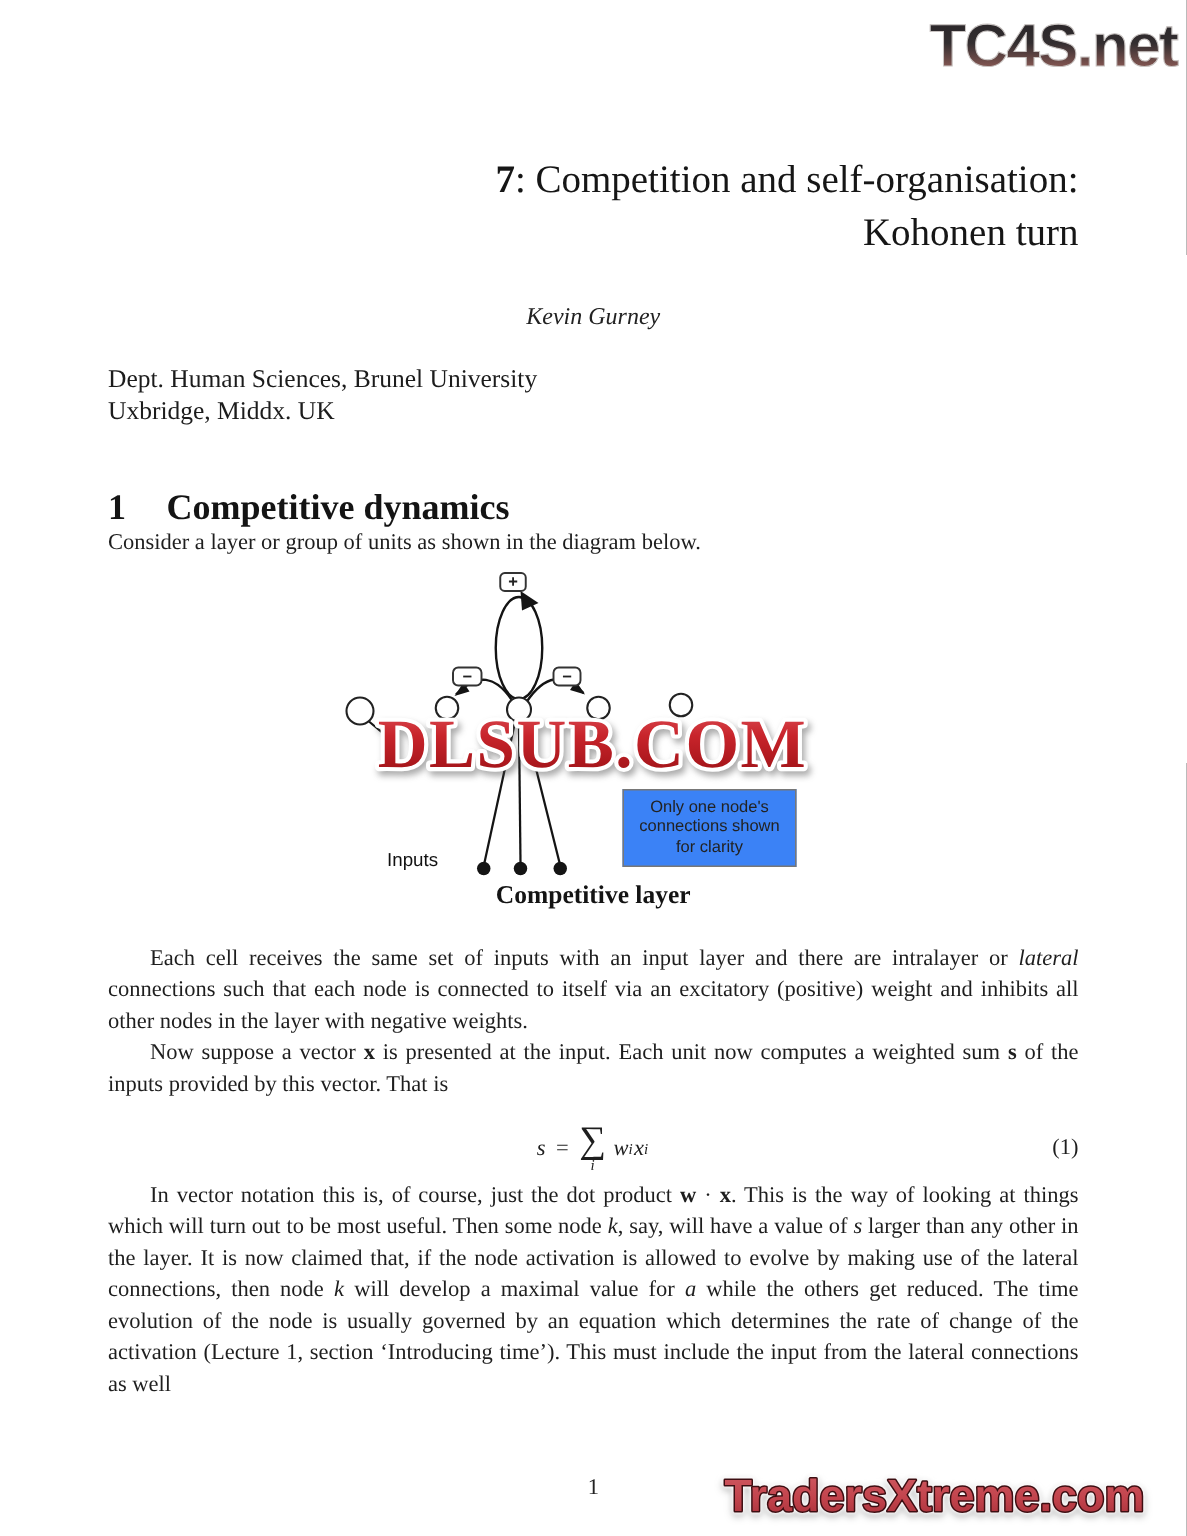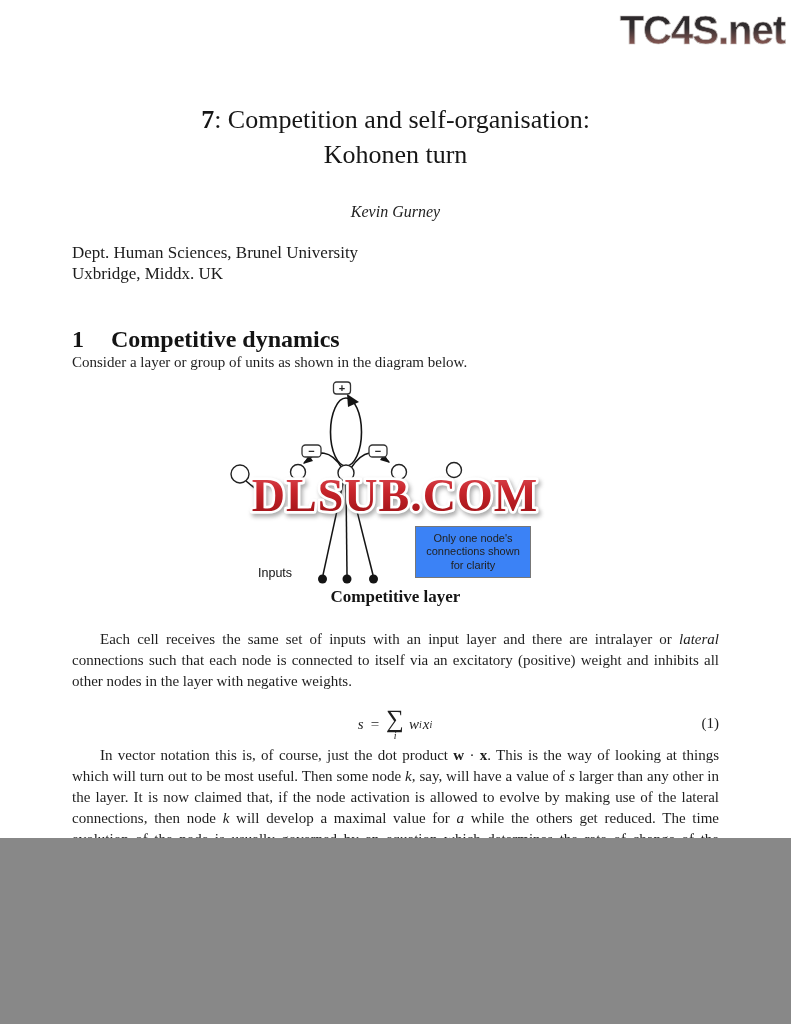--- a/index.html
+++ b/index.html
@@ -1,33 +1,33 @@
 <!DOCTYPE html>
 <html><head>
 <meta charset="utf-8">
 <style>
   html,body{margin:0;padding:0;background:#888;}
   .page{
     position:relative;
-    width:791px;height:838px;
+    width:791px;height:1024px;
     margin:0 auto;
     background:#ffffff;
     font-family:"Liberation Serif", serif;
     color:#1e1e1e;
     overflow:hidden;
   }
   .doc{position:absolute;left:72px;right:72px;top:0;bottom:0;}
 
   
   .wm-top{position:absolute;top:2px;right:2px;width:210px;height:54px;}
   .wm-bottom{position:absolute;top:977px;right:8px;width:320px;height:42px;}
   .wm-bottom svg text{filter:drop-shadow(0 0 1.5px rgba(255,255,255,.95)) drop-shadow(0 0 1px rgba(255,255,255,.9)) drop-shadow(0 2px 2px rgba(0,0,0,.25));}
 
   
-  .title-block{padding-top:102px;text-align:center;font-size:26px;line-height:35px;color:#161616;}
+  .title-block{padding-top:102px;text-align:right;font-size:26px;line-height:35px;color:#161616;}
   .title-number{font-weight:bold;}
   .author{margin-top:30px;text-align:center;font-style:italic;font-size:16px;line-height:20px;color:#222;}
   .affiliation{margin-top:20px;text-align:left;font-size:17px;line-height:21px;color:#1c1c1c;}
 
   
   .section-heading{margin-top:42px;font-size:24px;line-height:26px;font-weight:bold;color:#141414;}
   .section-number{display:inline-block;margin-right:27px;}
 
   
   .bodytext{font-size:15px;line-height:21px;text-align:justify;color:#1e1e1e;}
@@ -152,20 +152,21 @@
         <div>Only one node's</div>
         <div>connections shown</div>
         <div>for clarity</div>
       </div>
 
       <div class="fig-caption">Competitive layer</div>
     </div>
 
     <p class="bodytext para indent para-a"><span>Each cell receives the same set of inputs with an input layer and there are intralayer or </span><span class="it">lateral</span><span> connections such that each node is connected to itself via an excitatory (positive) weight and inhibits all other nodes in the layer with negative weights.</span></p>
 
+    <p class="bodytext para indent"><span>Now suppose a vector </span><span class="bf">x</span><span> is presented at the input. Each unit now computes a weighted sum </span><span class="bf">s</span><span> of the inputs provided by this vector. That is</span></p>
 
     <div class="eqrow">
       <span class="eq">
         <span class="mi">s</span>
         <span class="rel">=</span>
         <span class="sumstack">
           <span class="sigma">∑</span>
           <span class="sigsub">i</span>
         </span>
         <span class="mi">w</span>

